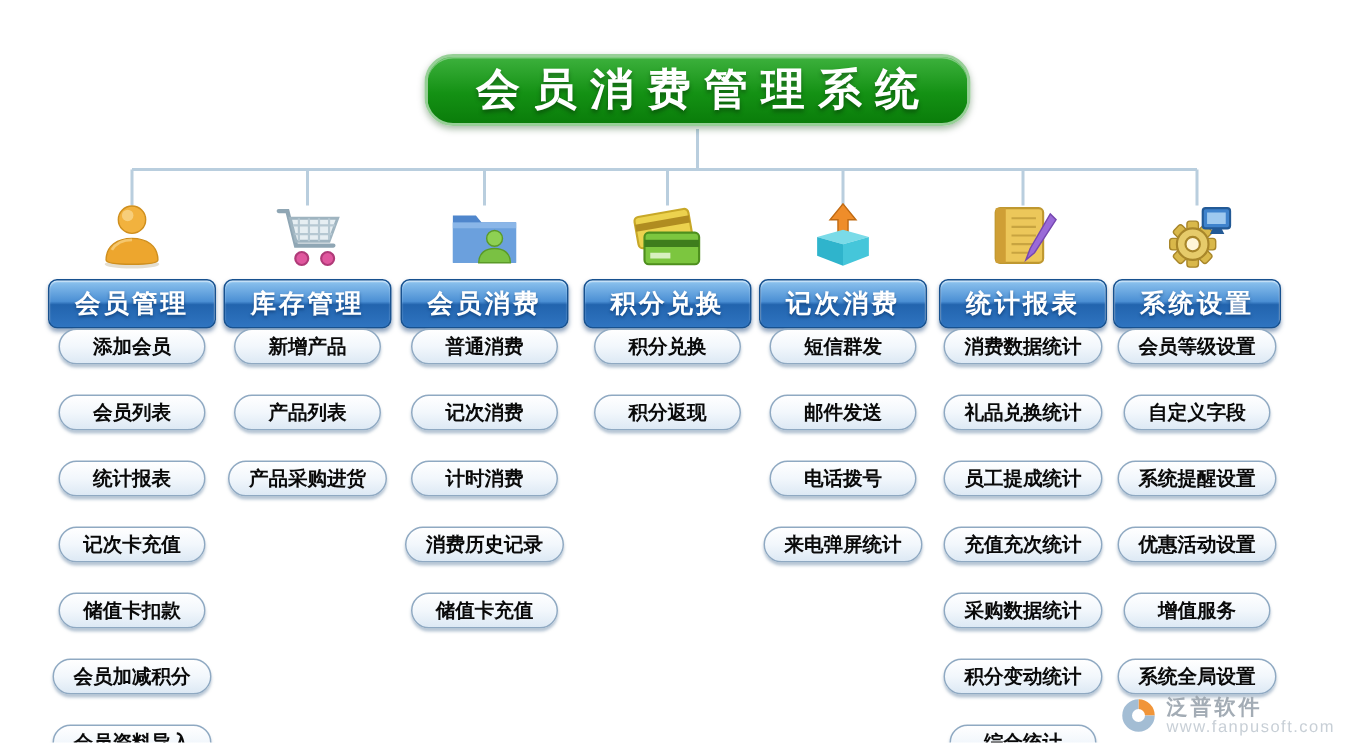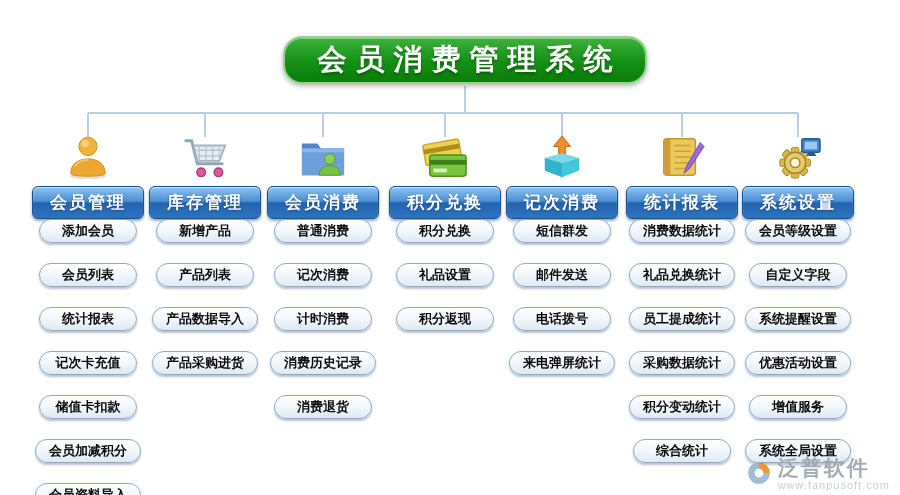--- a/index.html
+++ b/index.html
@@ -46,21 +46,21 @@
     height:24px; line-height:22px; padding:0 13px; min-width:98px;
     text-align:center; font-size:13px; font-weight:bold; color:#0a0a0a; white-space:nowrap;
     border:1px solid #8fa9c2; border-radius:12px;
     background:linear-gradient(180deg,#ffffff 0%,#f2f7fc 50%,#dde9f4 100%);
     box-shadow:0 2px 2px rgba(110,140,170,.5);
     cursor:pointer;
   }
 
   .watermark { position:absolute; right:10px; bottom:4px; display:flex; align-items:center; gap:6px; opacity:.9; }
   .wm-text { display:flex; flex-direction:column; line-height:1.1; }
-  .wm-brand { font-size:21px; font-weight:bold; color:#9aa4ae; letter-spacing:2px; }
+  .wm-brand { font-size:14px; font-weight:bold; color:#9aa4ae; letter-spacing:2px; }
   .wm-site  { font-size:11px; color:#c2cad2; letter-spacing:1px; }
 </style>
 </head>
 <body>
 
 <div id="stage">
 
   <svg id="connectors" width="900" height="495">
     <path d="M465 86 V113 M88 113 H798 M88 113 V137 M205 113 V137 M323 113 V137 M445 113 V137 M562 113 V137 M682 113 V137 M798 113 V137" stroke="#b9cede" stroke-width="2" fill="none"></path>
   </svg>
@@ -98,59 +98,57 @@
       <path d="M14 12h33l-6 16H18z" fill="#e6eef2" stroke="#9fb4c0" stroke-width="2"></path>
       <path d="M20 12v16M27 12v16M34 12v16M41 12v15M16 17h29M17 23h26" stroke="#b6c8d2" stroke-width="1.5"></path>
       <circle cx="22" cy="40" r="4.5" fill="#e0579e" stroke="#b03a78" stroke-width="1.5"></circle>
       <circle cx="40" cy="40" r="4.5" fill="#e0579e" stroke="#b03a78" stroke-width="1.5"></circle>
     </svg>
         </div>
         <div class="col-header">库存管理</div>
         <div class="items">
           <div class="item-btn">新增产品</div>
           <div class="item-btn">产品列表</div>
-          <div class="item-btn">产品数据导入</div>
           <div class="item-btn">产品采购进货</div>
         </div>
       </div>
       <div class="column" style="left: 262px; width: 122px;">
         <div class="icon-wrap">
           <svg viewBox="0 0 52 48" width="50" height="46">
       <path d="M4 10h16l4 5h24v28H4z" fill="#4f86cc"></path>
       <path d="M4 15h44v28H4z" fill="#6ba0dd"></path>
       <path d="M4 15h44v4H4z" fill="#8ab6e8"></path>
       <circle cx="33" cy="26" r="5.5" fill="#8ed053" stroke="#5a9a28" stroke-width="1"></circle>
       <path d="M22 43c0-7 5-10 11-10s11 3 11 10z" fill="#7ac143" stroke="#5a9a28" stroke-width="1"></path>
     </svg>
         </div>
         <div class="col-header">会员消费</div>
         <div class="items">
           <div class="item-btn">普通消费</div>
           <div class="item-btn">记次消费</div>
           <div class="item-btn">计时消费</div>
           <div class="item-btn">消费历史记录</div>
-          <div class="item-btn">消费退货</div>
+          <div class="item-btn">储值卡充值</div>
         </div>
       </div>
       <div class="column" style="left: 384px; width: 122px;">
         <div class="icon-wrap">
           <svg viewBox="0 0 52 48" width="50" height="46">
       <g transform="rotate(-10 24 18)">
         <rect x="4" y="8" width="38" height="22" rx="3" fill="#ecd24e" stroke="#c8a828" stroke-width="1.5"></rect>
         <rect x="4" y="13" width="38" height="5" fill="#b08c20"></rect>
       </g>
       <rect x="10" y="22" width="38" height="22" rx="3" fill="#7cc63f" stroke="#4e8f1e" stroke-width="1.5"></rect>
       <rect x="10" y="27" width="38" height="5" fill="#3e7d1d"></rect>
       <rect x="14" y="36" width="14" height="4" fill="#d8f0c0"></rect>
     </svg>
         </div>
         <div class="col-header">积分兑换</div>
         <div class="items">
           <div class="item-btn">积分兑换</div>
-          <div class="item-btn">礼品设置</div>
           <div class="item-btn">积分返现</div>
         </div>
       </div>
       <div class="column" style="left: 500px; width: 124px;">
         <div class="icon-wrap">
           <svg viewBox="0 0 52 48" width="50" height="46">
       <path d="M26 2l9 11h-5.5v9h-7v-9H17z" fill="#ef8d2a" stroke="#c06a12" stroke-width="1"></path>
       <path d="M8 25l18-5 18 5-18 5z" fill="#7adbe8"></path>
       <path d="M8 25v13l18 7V30z" fill="#2fb4cc"></path>
       <path d="M44 25v13l-18 7V30z" fill="#45c6da"></path>
@@ -171,20 +169,21 @@
       <rect x="7" y="5" width="7" height="38" fill="#cf9f35"></rect>
       <path d="M18 12h17M18 18h17M18 24h17M18 30h17M18 36h12" stroke="#c8a440" stroke-width="1.5"></path>
       <path d="M45 9L31 33l-3 8 6-5L49 13z" fill="#9a6ad8" stroke="#7647b0" stroke-width="1"></path>
     </svg>
         </div>
         <div class="col-header">统计报表</div>
         <div class="items">
           <div class="item-btn">消费数据统计</div>
           <div class="item-btn">礼品兑换统计</div>
           <div class="item-btn">员工提成统计</div>
+          <div class="item-btn">充值充次统计</div>
           <div class="item-btn">采购数据统计</div>
           <div class="item-btn">积分变动统计</div>
           <div class="item-btn">综合统计</div>
         </div>
       </div>
       <div class="column" style="left: 734px; width: 128px;">
         <div class="icon-wrap">
           <svg viewBox="0 0 52 48" width="50" height="46">
       <g fill="#d9b84a" stroke="#a8862a" stroke-width="1">
         <rect x="19" y="14" width="8" height="32" rx="2"></rect>

